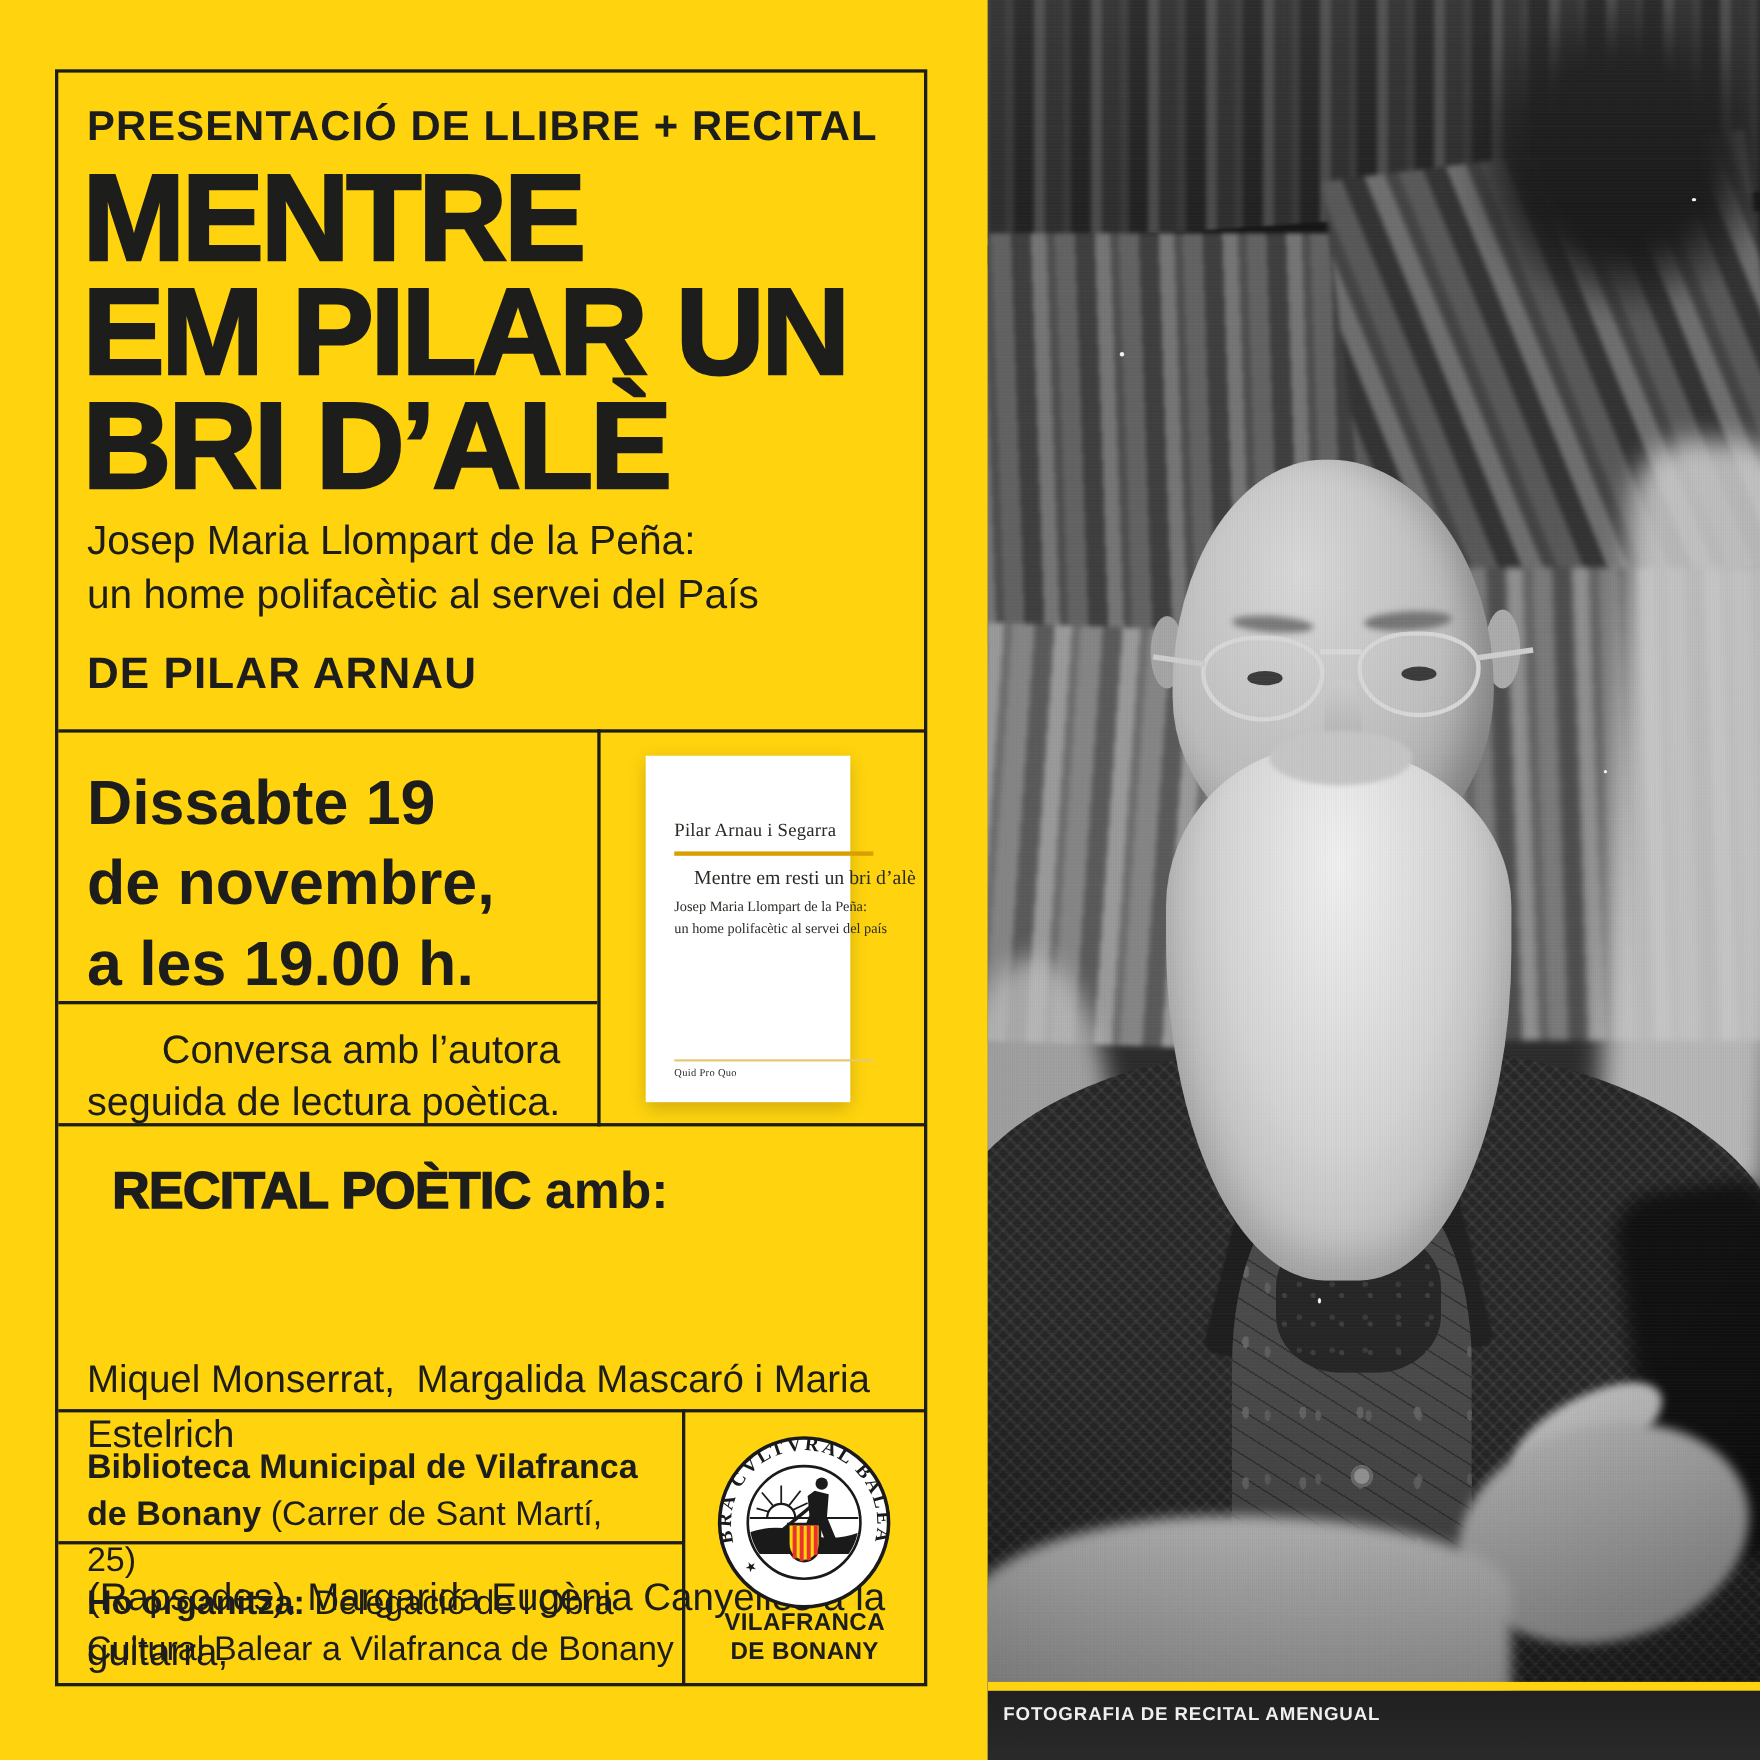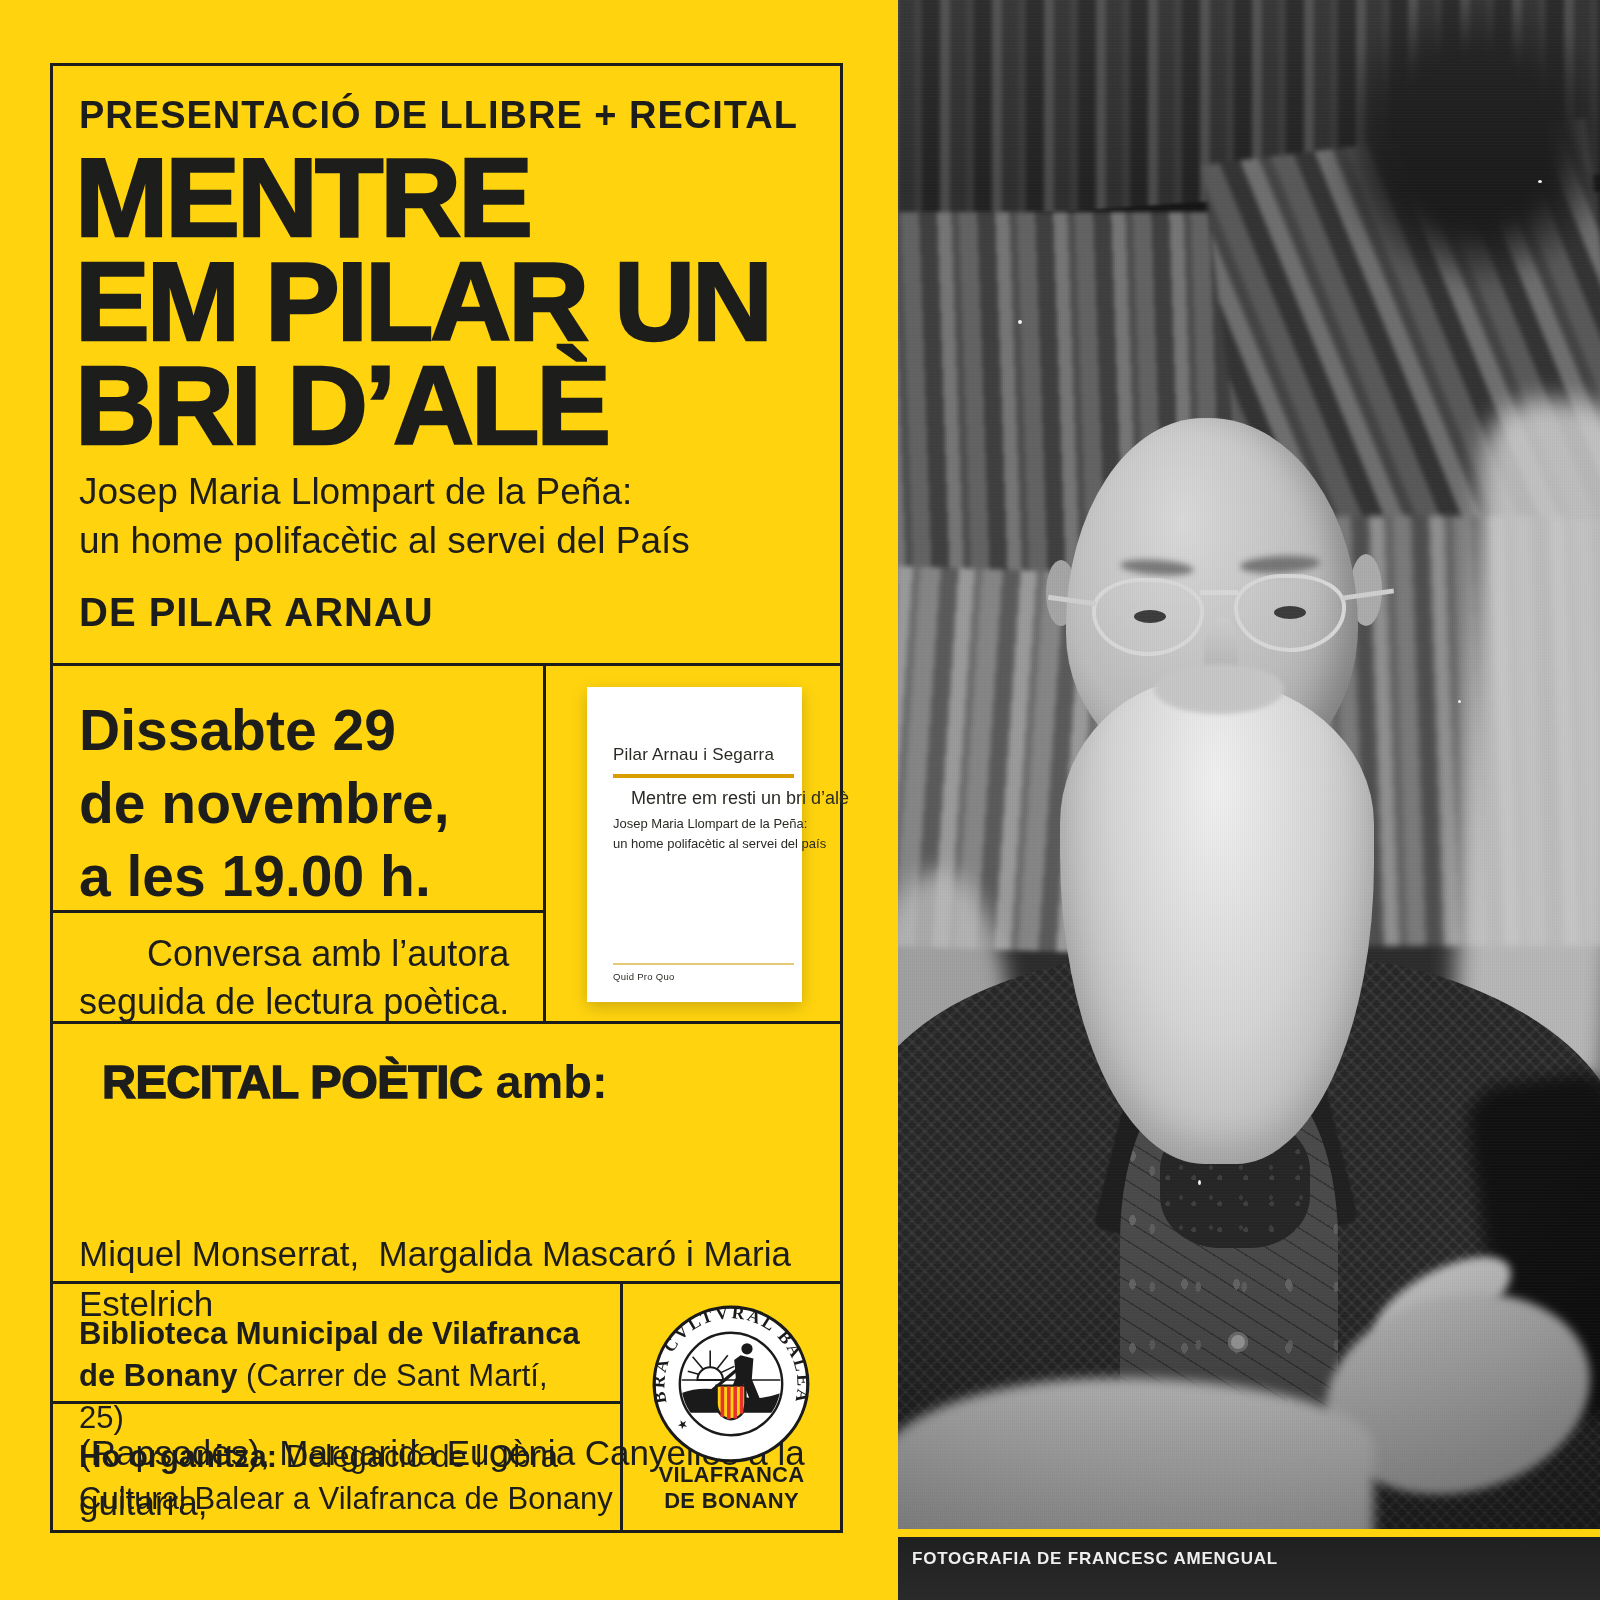--- a/index.html
+++ b/index.html
@@ -32,22 +32,22 @@
   .datetime{position:absolute;left:26px;top:628px;font-size:57px;font-weight:700;line-height:1.28;white-space:nowrap;}
   .conversa{position:absolute;left:26px;top:864px;font-size:36px;line-height:1.34;white-space:nowrap;text-align:right;}
   .recital-heading{position:absolute;left:26px;top:988px;font-size:47px;font-weight:800;white-space:nowrap;margin-left:23px;}
   .recital-heading .strong{-webkit-text-stroke:1.5px var(--ink);letter-spacing:-0.5px;}
   .recital-names{position:absolute;left:26px;top:1064px;font-size:35px;line-height:1.42;white-space:pre-wrap;}
   .venue{position:absolute;left:26px;top:1247px;width:520px;font-size:31px;line-height:1.36;}
   .organizer{position:absolute;left:26px;top:1370px;width:545px;font-size:31px;line-height:1.36;}
   .b{font-weight:700;margin-top:20px;}
   
   .cover{
-    position:absolute;left:534px;top:621px;width:215px;height:315px;background:#fff;
-    box-shadow:0 5px 16px rgba(0,0,0,0.20);font-family:Liberation Sans, sans-serif;color:#2b2b25;
+    position:absolute;left:534px;top:621px;width:186px;height:315px;background:#fff;
+    box-shadow:0 5px 16px rgba(0,0,0,0.20);font-family:Liberation Serif, serif;color:#2b2b25;
   }
   .cover .author{position:absolute;left:26px;top:58px;font-size:17px;font-weight:400;letter-spacing:0.2px;white-space:nowrap;}
   .cover .rule{position:absolute;left:26px;top:87px;width:181px;height:4px;background:var(--cover-gold);}
   .cover .ctitle{position:absolute;left:44px;top:101px;font-size:18px;white-space:nowrap;}
   .cover .csub{position:absolute;left:26px;top:127px;font-size:13px;line-height:1.5;white-space:nowrap;}
   .cover .rule2{position:absolute;left:26px;top:276px;width:181px;height:1.5px;background:#E5C873;}
   .cover .publisher{position:absolute;left:26px;top:284px;font-size:9.5px;letter-spacing:0.3px;}
   
   .logo-svg{position:absolute;left:598px;top:1238px;}
   .logo-place{position:absolute;left:567px;top:1396px;width:223px;text-align:center;
@@ -151,21 +151,21 @@
       <div>EM PILAR UN</div>
       <div>BRI D’ALÈ</div>
     </div>
     <div class="subtitle">
       <div>Josep Maria Llompart de la Peña:</div>
       <div>un home polifacètic al servei del País</div>
     </div>
     <div class="author">DE PILAR ARNAU</div>
 
     <div class="datetime">
-      <div>Dissabte 29</div>
+      <div>Dissabte 19</div>
       <div>de novembre,</div>
       <div>a les 19.00 h.</div>
     </div>
 
     <div class="conversa">
       <div>Conversa amb l’autora</div>
       <div>seguida de lectura poètica.</div>
     </div>
 
     <div class="cover">
@@ -287,16 +287,16 @@
     <div class="ph-speck" style="left:120px;top:320px;width:4px;height:4px;"></div>
     <div class="ph-speck" style="left:560px;top:700px;width:3px;height:3px;"></div>
     <div class="ph-speck" style="left:300px;top:1180px;width:3px;height:5px;"></div>
     <div class="ph-speck" style="left:640px;top:180px;width:4px;height:3px;"></div>
 
     <div class="ph-vignette"></div>
     <div class="ph-grain"></div>
 
     <div class="ph-caption-strip"></div>
     <div class="ph-yellow-rule"></div>
-    <div class="ph-caption">FOTOGRAFIA DE FRANCESC AMENGUAL</div>
+    <div class="ph-caption">FOTOGRAFIA DE RECITAL AMENGUAL</div>
   </div>
 
 </div>
 
 </body></html>

